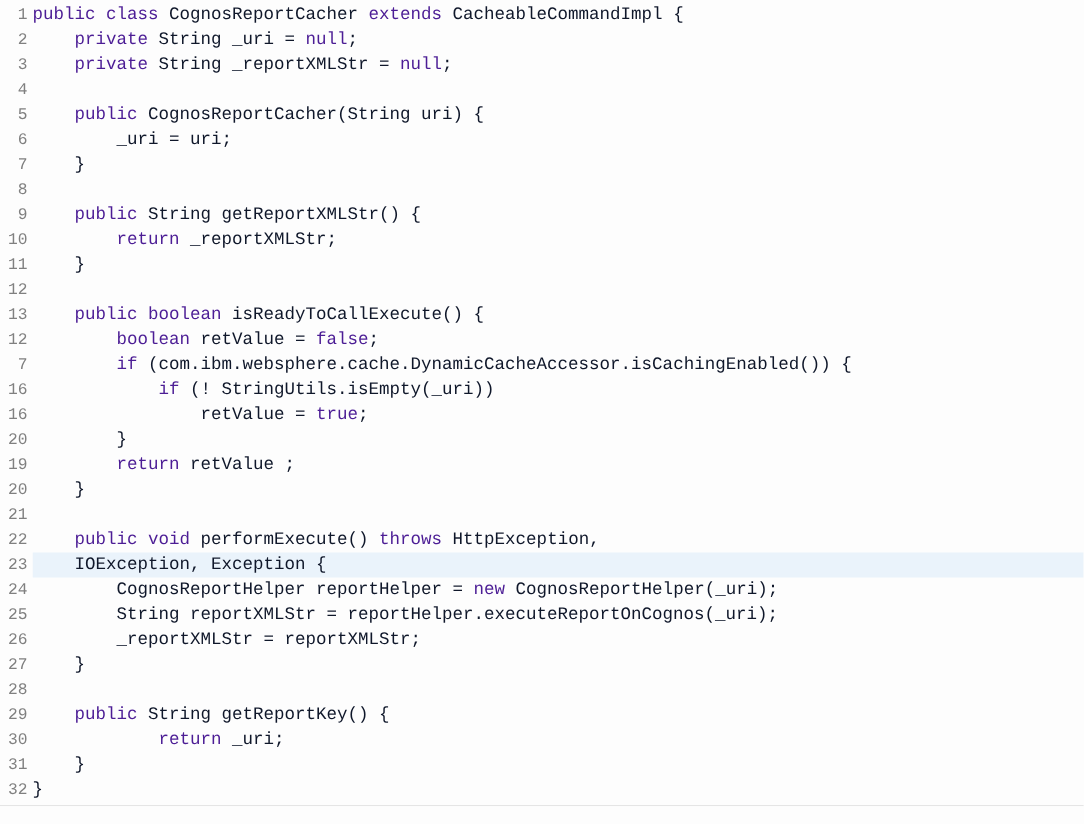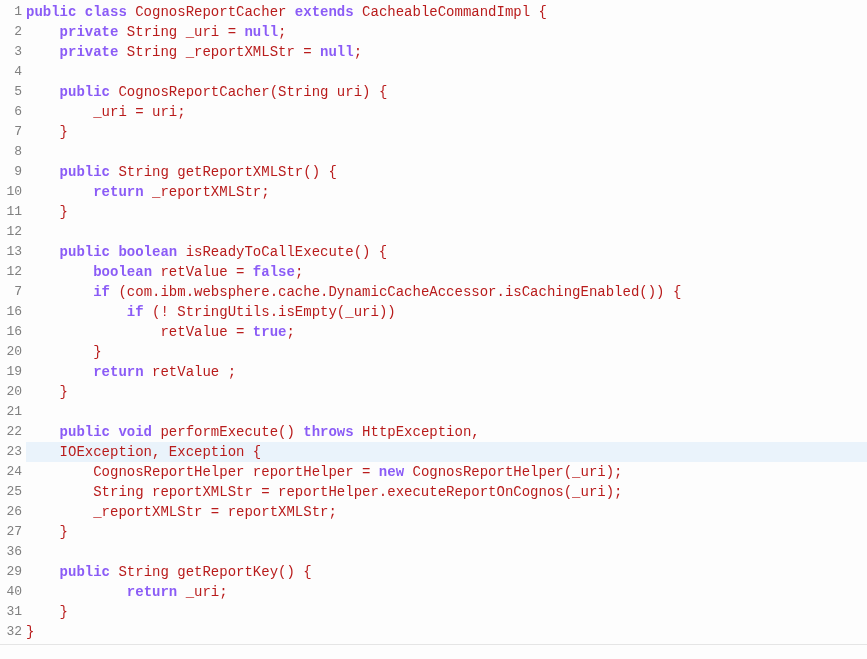--- a/index.html
+++ b/index.html
@@ -29,22 +29,22 @@
   .gutter div { height: 20px; }
   .code {
     flex: 1;
     padding: 2px 0;
     line-height: 20px;
     white-space: pre;
     overflow: hidden;
   }
   .line { height: 20px; }
   .hl { background: #eaf3fb; display: inline-block; width: 100%; }
-  .kw { color: #8b5cf6; font-weight: bold; }
-  .pl { color: #b91c1c; }
+  .kw { color: #4c1d95; font-weight: normal; }
+  .pl { color: #0f172a; }
 </style>
 </head>
 <body>
 
 <div class="code-container">
   <div class="gutter" id="gutter">
       <div>1</div>
       <div>2</div>
       <div>3</div>
       <div>4</div>
@@ -64,20 +64,20 @@
       <div>20</div>
       <div>19</div>
       <div>20</div>
       <div>21</div>
       <div>22</div>
       <div>23</div>
       <div>24</div>
       <div>25</div>
       <div>26</div>
       <div>27</div>
-      <div>36</div>
+      <div>28</div>
       <div>29</div>
-      <div>40</div>
+      <div>30</div>
       <div>31</div>
       <div>32</div>
     </div>
   <div class="code" id="code"><div class="line"><span class="kw">public class </span><span class="pl">CognosReportCacher </span><span class="kw">extends</span><span class="pl"> CacheableCommandImpl {</span></div><div class="line"><span class="pl">    </span><span class="kw">private</span><span class="pl"> String _uri = </span><span class="kw">null</span><span class="pl">;</span></div><div class="line"><span class="pl">    </span><span class="kw">private</span><span class="pl"> String _reportXMLStr = </span><span class="kw">null</span><span class="pl">;</span></div><div class="line"><span class="pl"> </span></div><div class="line"><span class="pl">    </span><span class="kw">public</span><span class="pl"> CognosReportCacher(String uri) {</span></div><div class="line"><span class="pl">        _uri = uri;</span></div><div class="line"><span class="pl">    }</span></div><div class="line"><span class="pl"> </span></div><div class="line"><span class="pl">    </span><span class="kw">public</span><span class="pl"> String getReportXMLStr() {</span></div><div class="line"><span class="pl">        </span><span class="kw">return</span><span class="pl"> _reportXMLStr;</span></div><div class="line"><span class="pl">    }</span></div><div class="line"><span class="pl"> </span></div><div class="line"><span class="pl">    </span><span class="kw">public boolean</span><span class="pl"> isReadyToCallExecute() {</span></div><div class="line"><span class="pl">        </span><span class="kw">boolean</span><span class="pl"> retValue = </span><span class="kw">false</span><span class="pl">;</span></div><div class="line"><span class="pl">        </span><span class="kw">if</span><span class="pl"> (com.ibm.websphere.cache.DynamicCacheAccessor.isCachingEnabled()) {</span></div><div class="line"><span class="pl">            </span><span class="kw">if</span><span class="pl"> (! StringUtils.isEmpty(_uri))</span></div><div class="line"><span class="pl">                retValue = </span><span class="kw">true</span><span class="pl">;</span></div><div class="line"><span class="pl">        }</span></div><div class="line"><span class="pl">        </span><span class="kw">return</span><span class="pl"> retValue ;</span></div><div class="line"><span class="pl">    }</span></div><div class="line"><span class="pl"> </span></div><div class="line"><span class="pl">    </span><span class="kw">public void</span><span class="pl"> performExecute() </span><span class="kw">throws</span><span class="pl"> HttpException,</span></div><div class="line hl"><span class="pl">    IOException, Exception {</span></div><div class="line"><span class="pl">        CognosReportHelper reportHelper = </span><span class="kw">new</span><span class="pl"> CognosReportHelper(_uri);</span></div><div class="line"><span class="pl">        String reportXMLStr = reportHelper.executeReportOnCognos(_uri);</span></div><div class="line"><span class="pl">        _reportXMLStr = reportXMLStr;</span></div><div class="line"><span class="pl">    }</span></div><div class="line"><span class="pl"> </span></div><div class="line"><span class="pl">    </span><span class="kw">public</span><span class="pl"> String getReportKey() {</span></div><div class="line"><span class="pl">            </span><span class="kw">return</span><span class="pl"> _uri;</span></div><div class="line"><span class="pl">    }</span></div><div class="line"><span class="pl">}</span></div></div>
 </div>
 
 </body></html>

